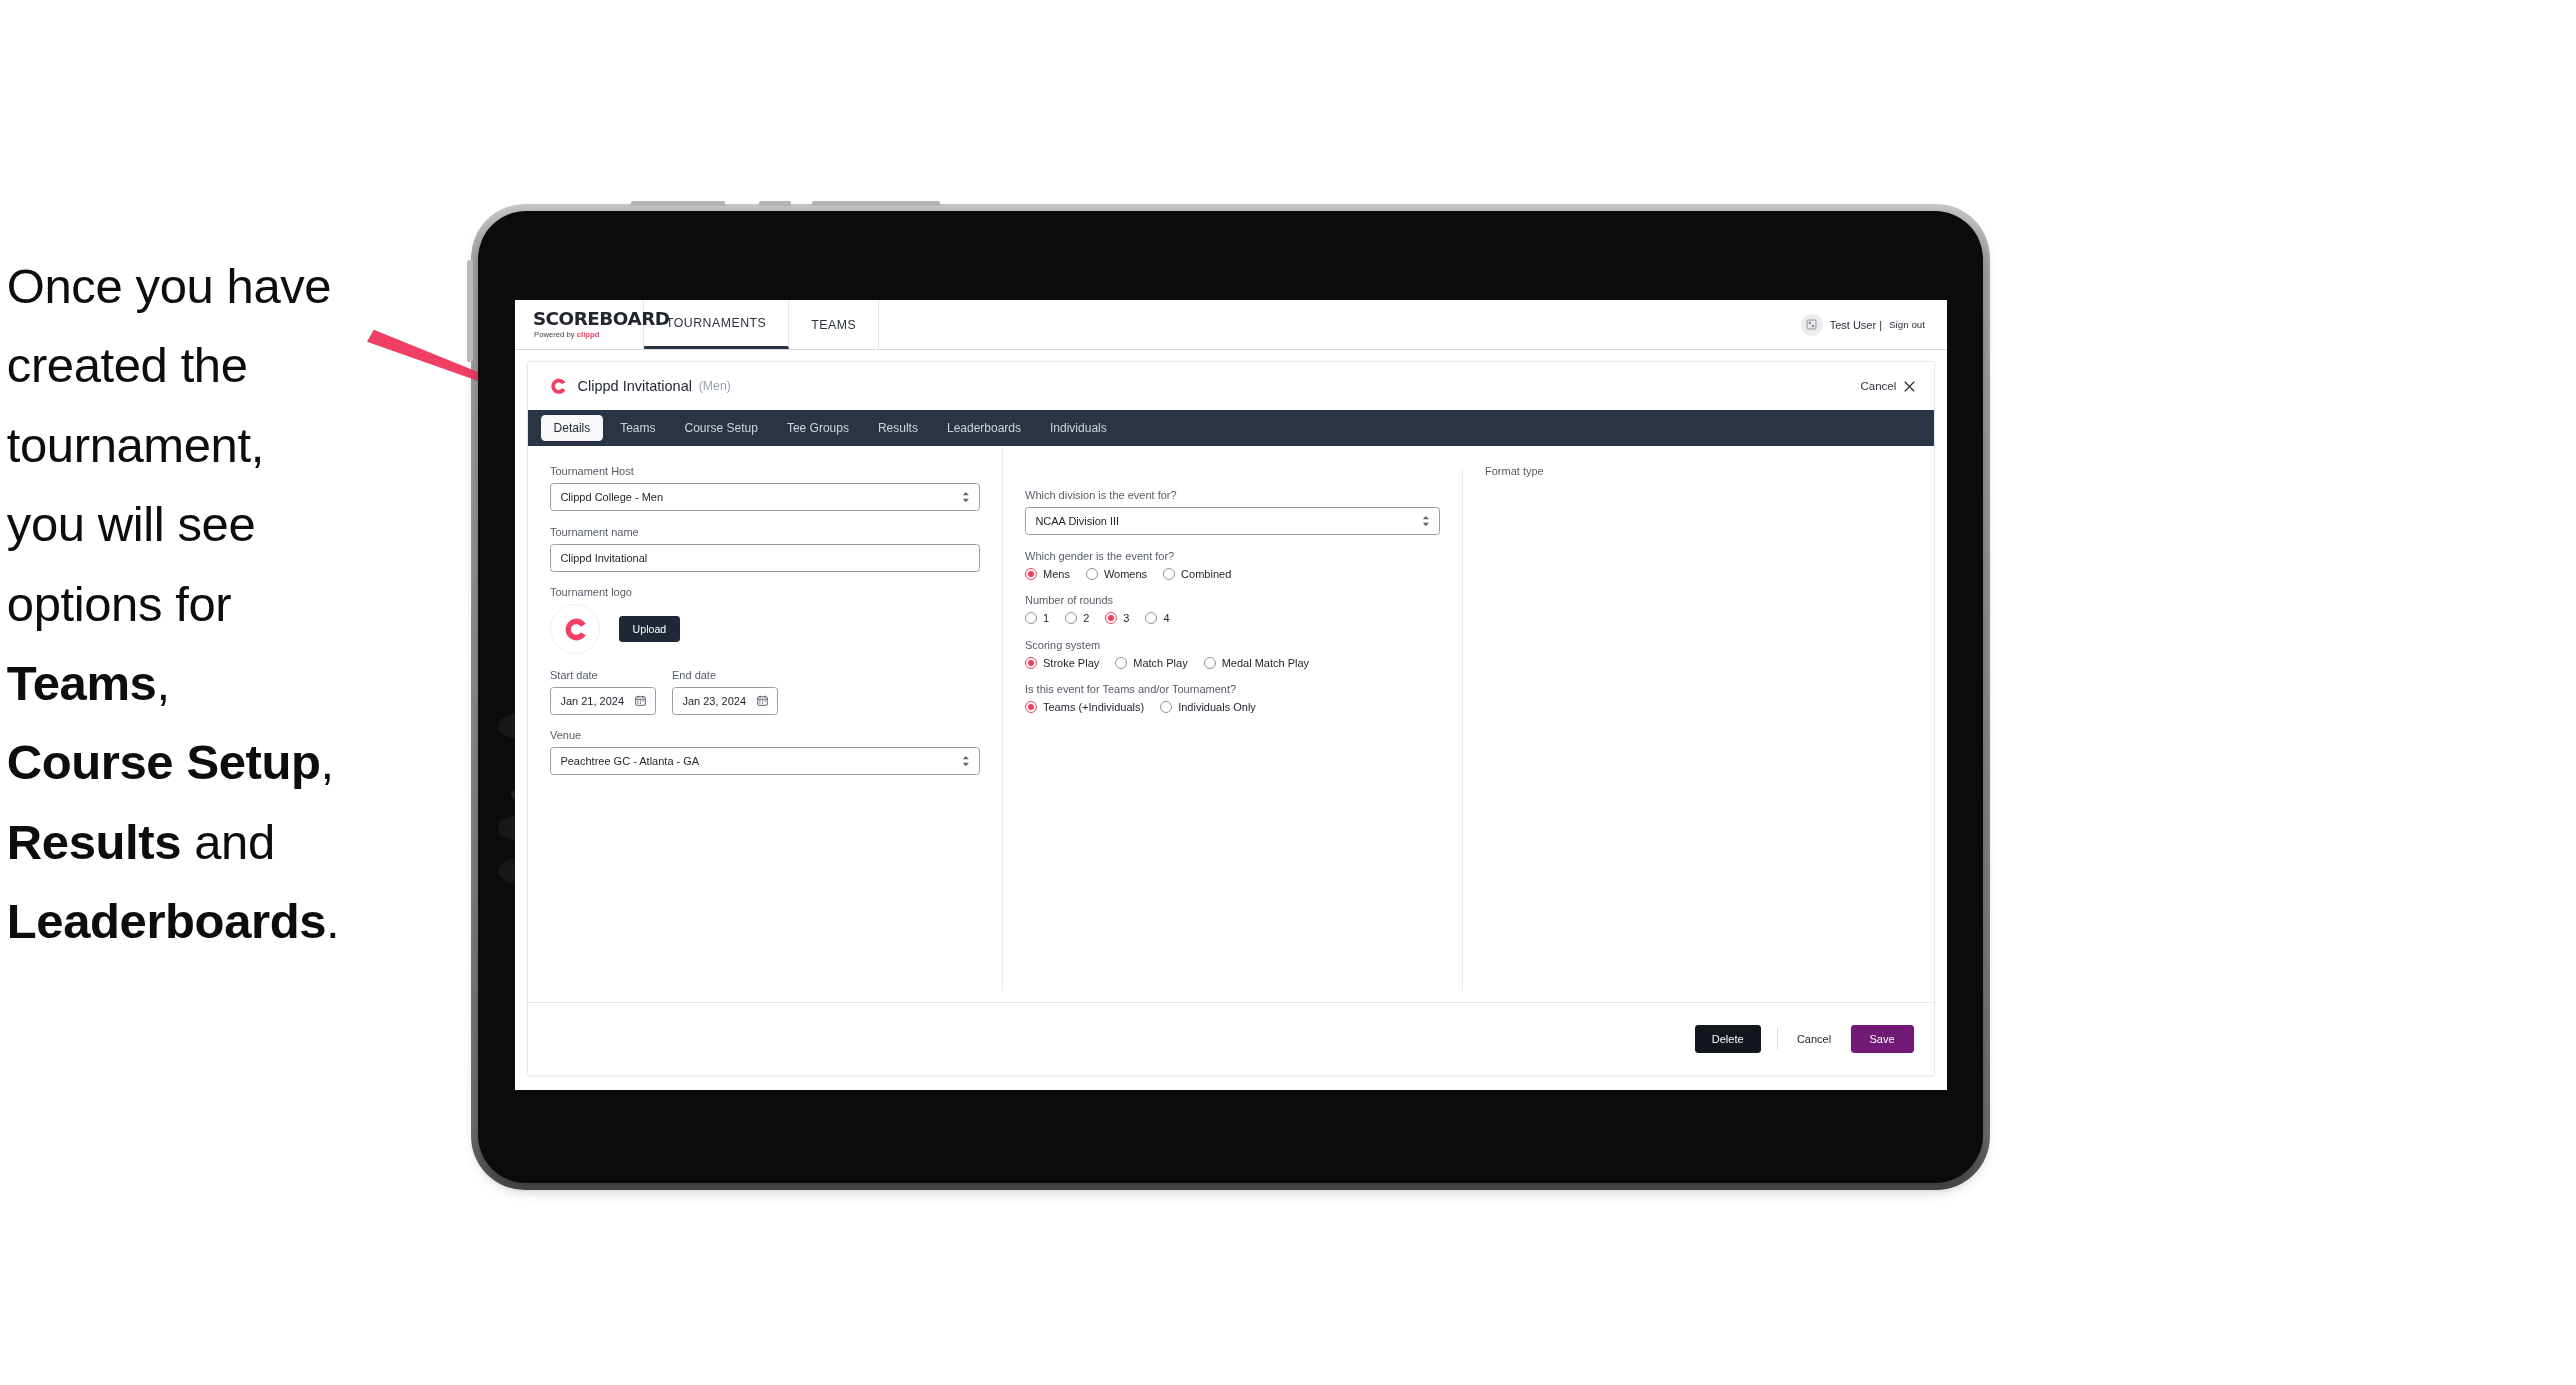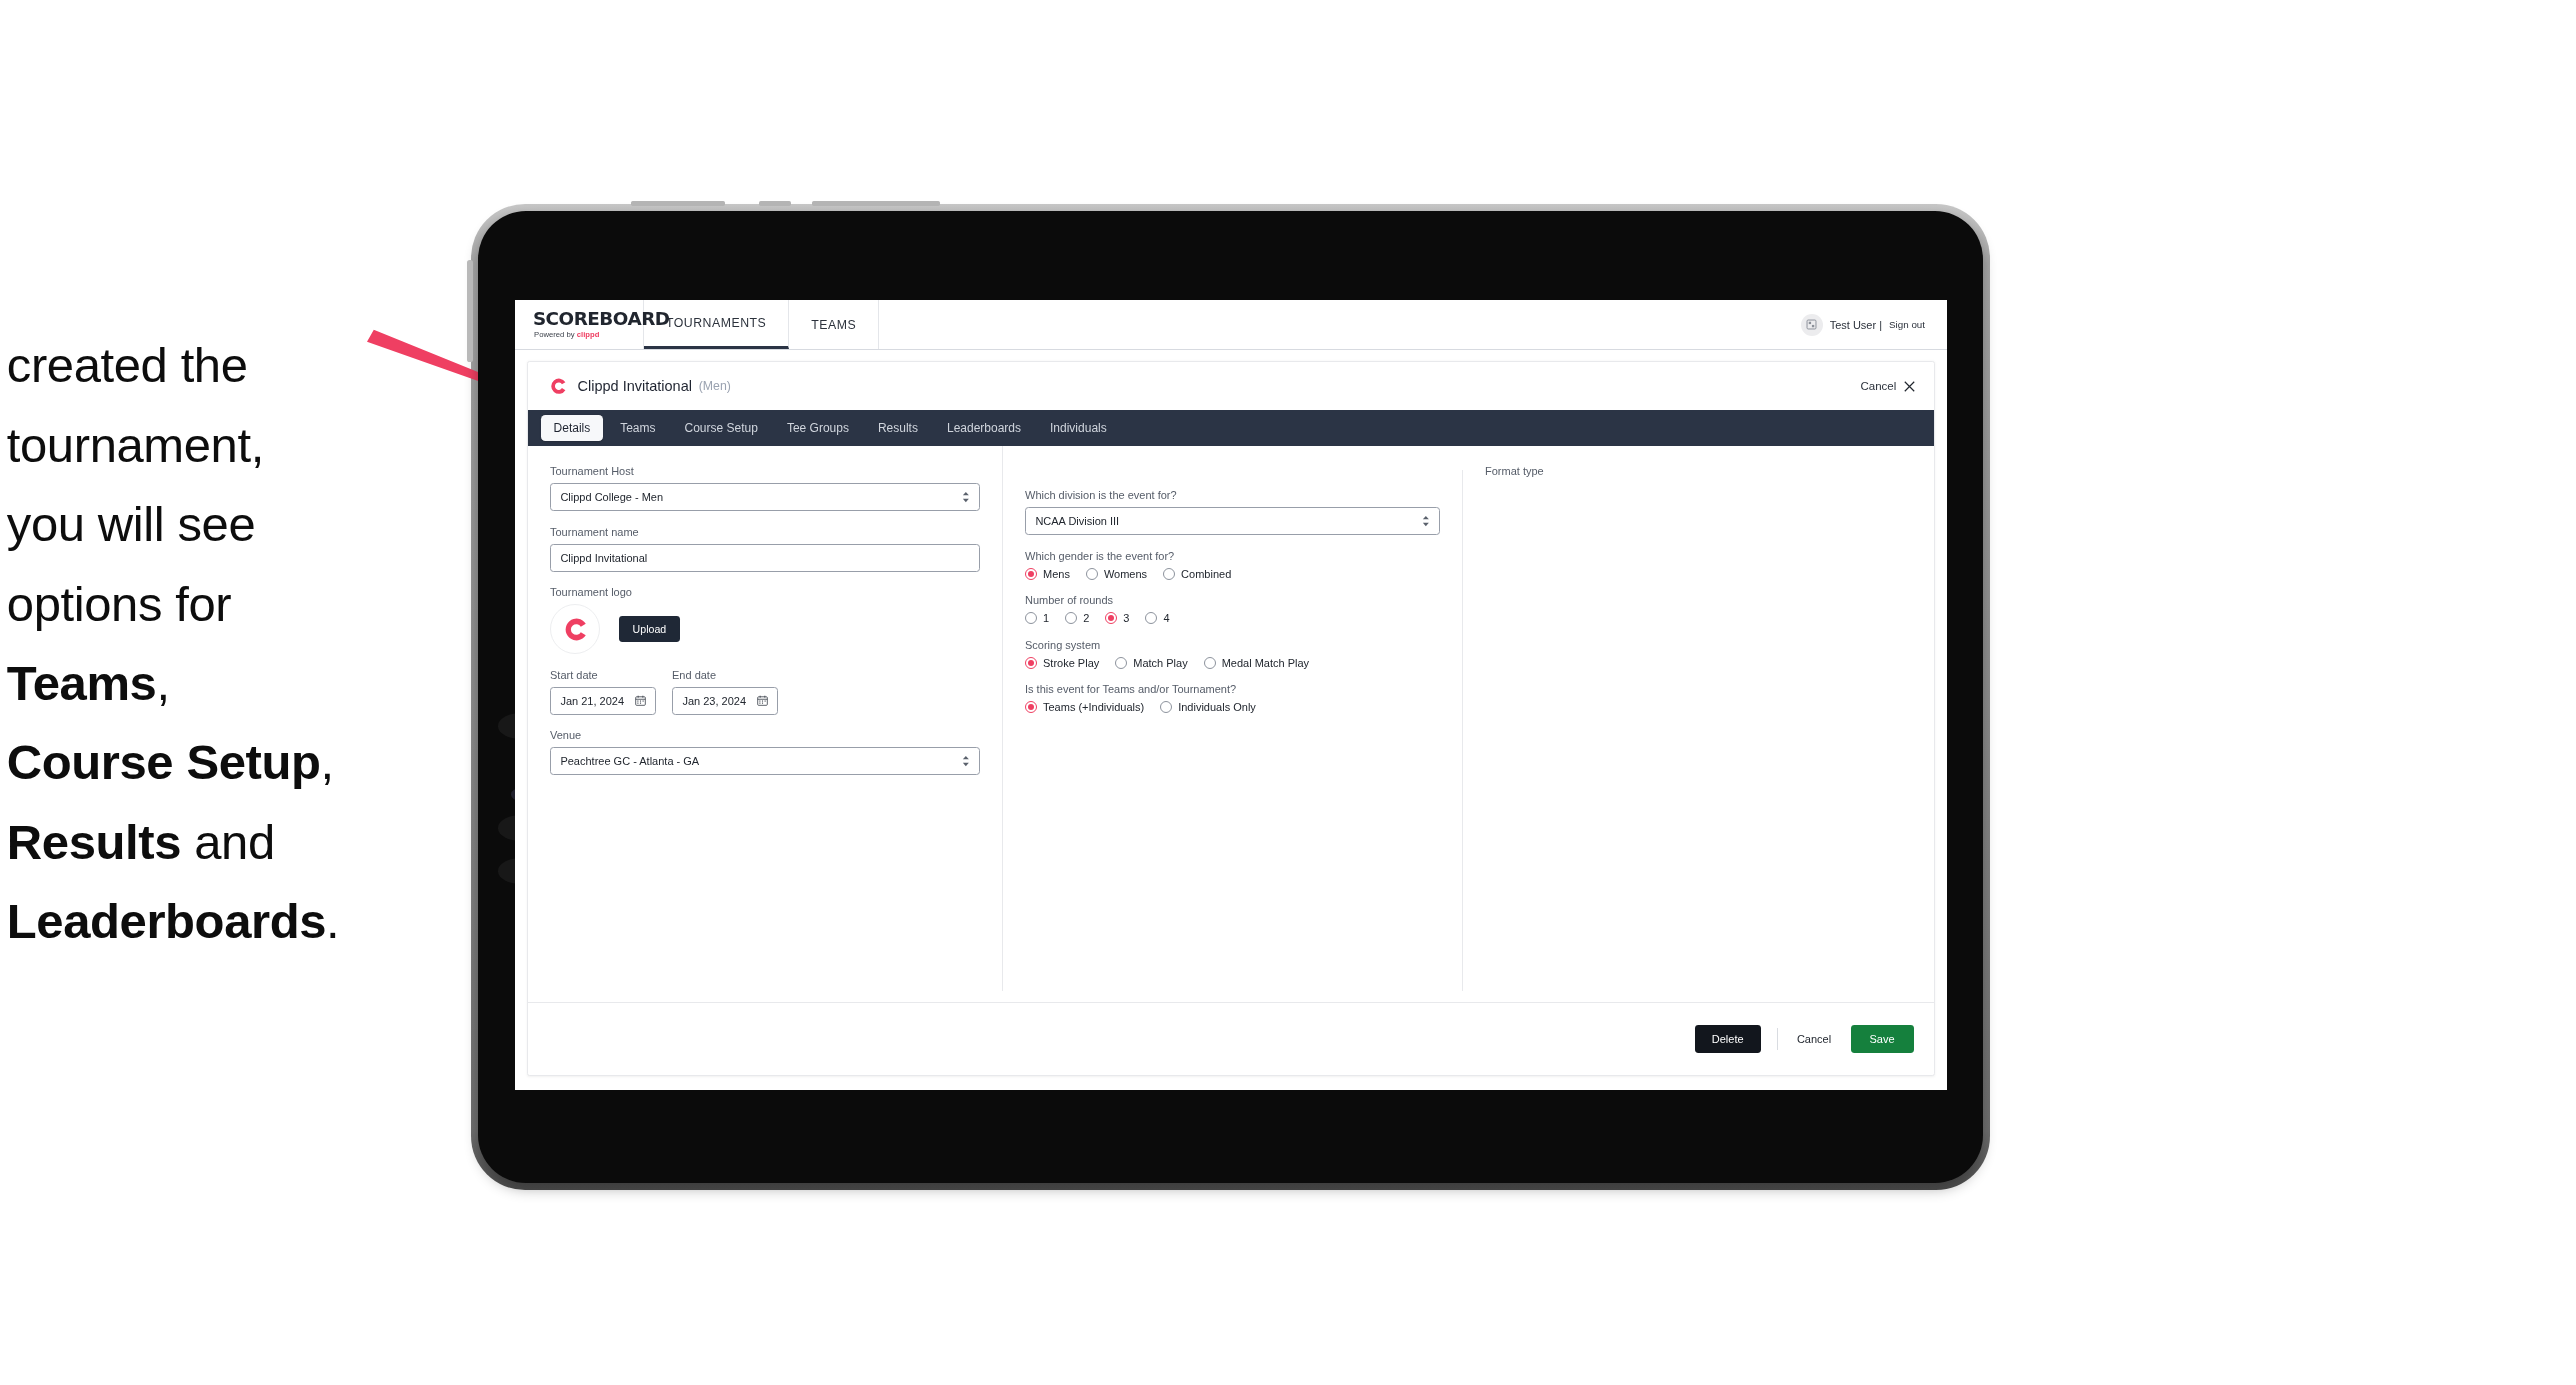--- a/index.html
+++ b/index.html
@@ -280,31 +280,31 @@
     font-size:11px;
     padding:7.7px 17px;border-radius:3.4px;cursor:pointer;
   }
   #foot-div{
     width:0.9px;height:22px;background:#d9dce1;margin:0 16px;
   }
   #btn-cancel{
     font-size:11px;color:#22272f;cursor:pointer;padding:7.7px 3.4px;
   }
   #btn-save{
-    background:#15803d;color:#fff;
+    background:#701a75;color:#fff;
     font-size:11px;
     padding:7.7px 19px;border-radius:3.4px;cursor:pointer;
     margin-left:16px;
   }
 </style>
 </head>
 <body>
 
 <div id="annotation">
-  <br>
+  <span>Once you have</span><br>
   <span>created the</span><br>
   <span>tournament,</span><br>
   <span>you will see</span><br>
   <span>options for</span><br>
   <span class="b">Teams</span><span>,</span><br>
   <span class="b">Course Setup</span><span>,</span><br>
   <span class="b">Results</span><span> and</span><br>
   <span class="b">Leaderboards</span><span>.</span>
 </div>
 

